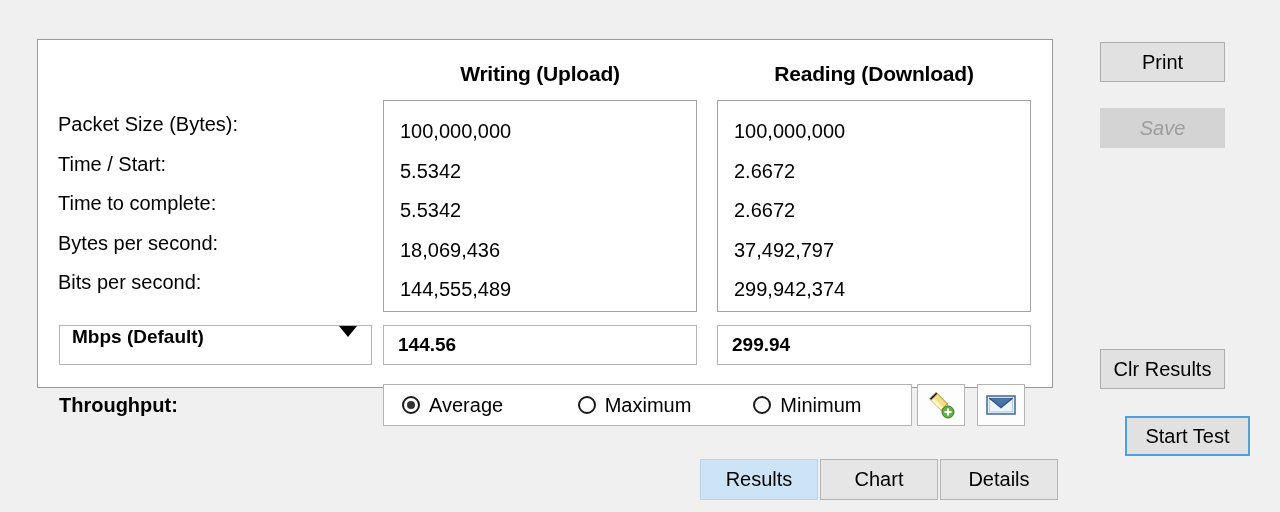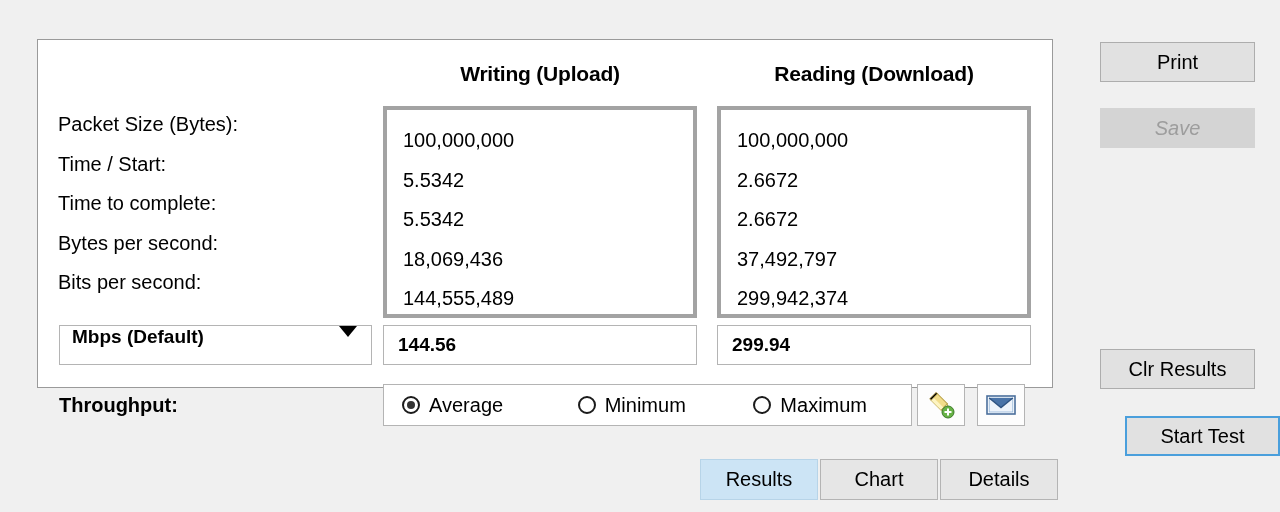--- a/index.html
+++ b/index.html
@@ -50,24 +50,24 @@
   .label-row {
     height: 39.5px;
     line-height: 39.5px;
     font-size: 20px;
     white-space: nowrap;
   }
 
   
   .value-box {
     position: absolute;
-    top: 66px;
+    top: 60px;
     width: 314px;
     height: 212px;
-    border: 4px solid #a3a3a3;
+    border: 1px solid #a3a3a3;
     box-sizing: border-box;
     background: #fff;
   }
   #values-writing { left: 345px; }
   #values-reading { left: 679px; }
   .value-list {
     position: absolute;
     left: 16px;
     top: 11px;
     right: 6px;
@@ -195,21 +195,21 @@
     align-items: center;
     justify-content: center;
   }
   #btn-add-note { left: 879px; }
   #btn-email    { left: 939px; }
 
   
   .side-btn {
     position: absolute;
     left: 1100px;
-    width: 155px;
+    width: 125px;
     height: 40px;
     box-sizing: border-box;
     background: #e1e1e1;
     border: 1px solid #adadad;
     font-size: 20px;
     font-family: "Liberation Sans", sans-serif;
     color: #000;
     text-align: center;
     line-height: 38px;
     padding: 0;
@@ -290,25 +290,25 @@
 
   <div id="throughput-label">Throughput:</div>
 
   <div id="radio-group">
     <div class="radio-item selected">
       <span class="radio-dot"></span>
       <span class="radio-label">Average</span>
     </div>
     <div class="radio-item">
       <span class="radio-dot"></span>
-      <span class="radio-label">Minimum</span>
+      <span class="radio-label">Maximum</span>
     </div>
     <div class="radio-item">
       <span class="radio-dot"></span>
-      <span class="radio-label">Maximum</span>
+      <span class="radio-label">Minimum</span>
     </div>
   </div>
 
   <div class="icon-btn" id="btn-add-note">
     <svg width="28" height="28" viewBox="0 0 28 28">
       <g transform="rotate(-45 14 12)">
         <rect x="9" y="2" width="9" height="15" fill="#f2dd8a" stroke="#b9a24a" stroke-width="1"></rect>
         <rect x="9" y="2" width="3.5" height="15" fill="#fdf4c2"></rect>
         <rect x="9" y="1" width="9" height="2" fill="#d9c濃" stroke="#b9a24a" stroke-width="0.8"></rect>
         <polygon points="9,17 18,17 13.5,23" fill="#f6edbe" stroke="#b9a24a" stroke-width="0.8"></polygon>

